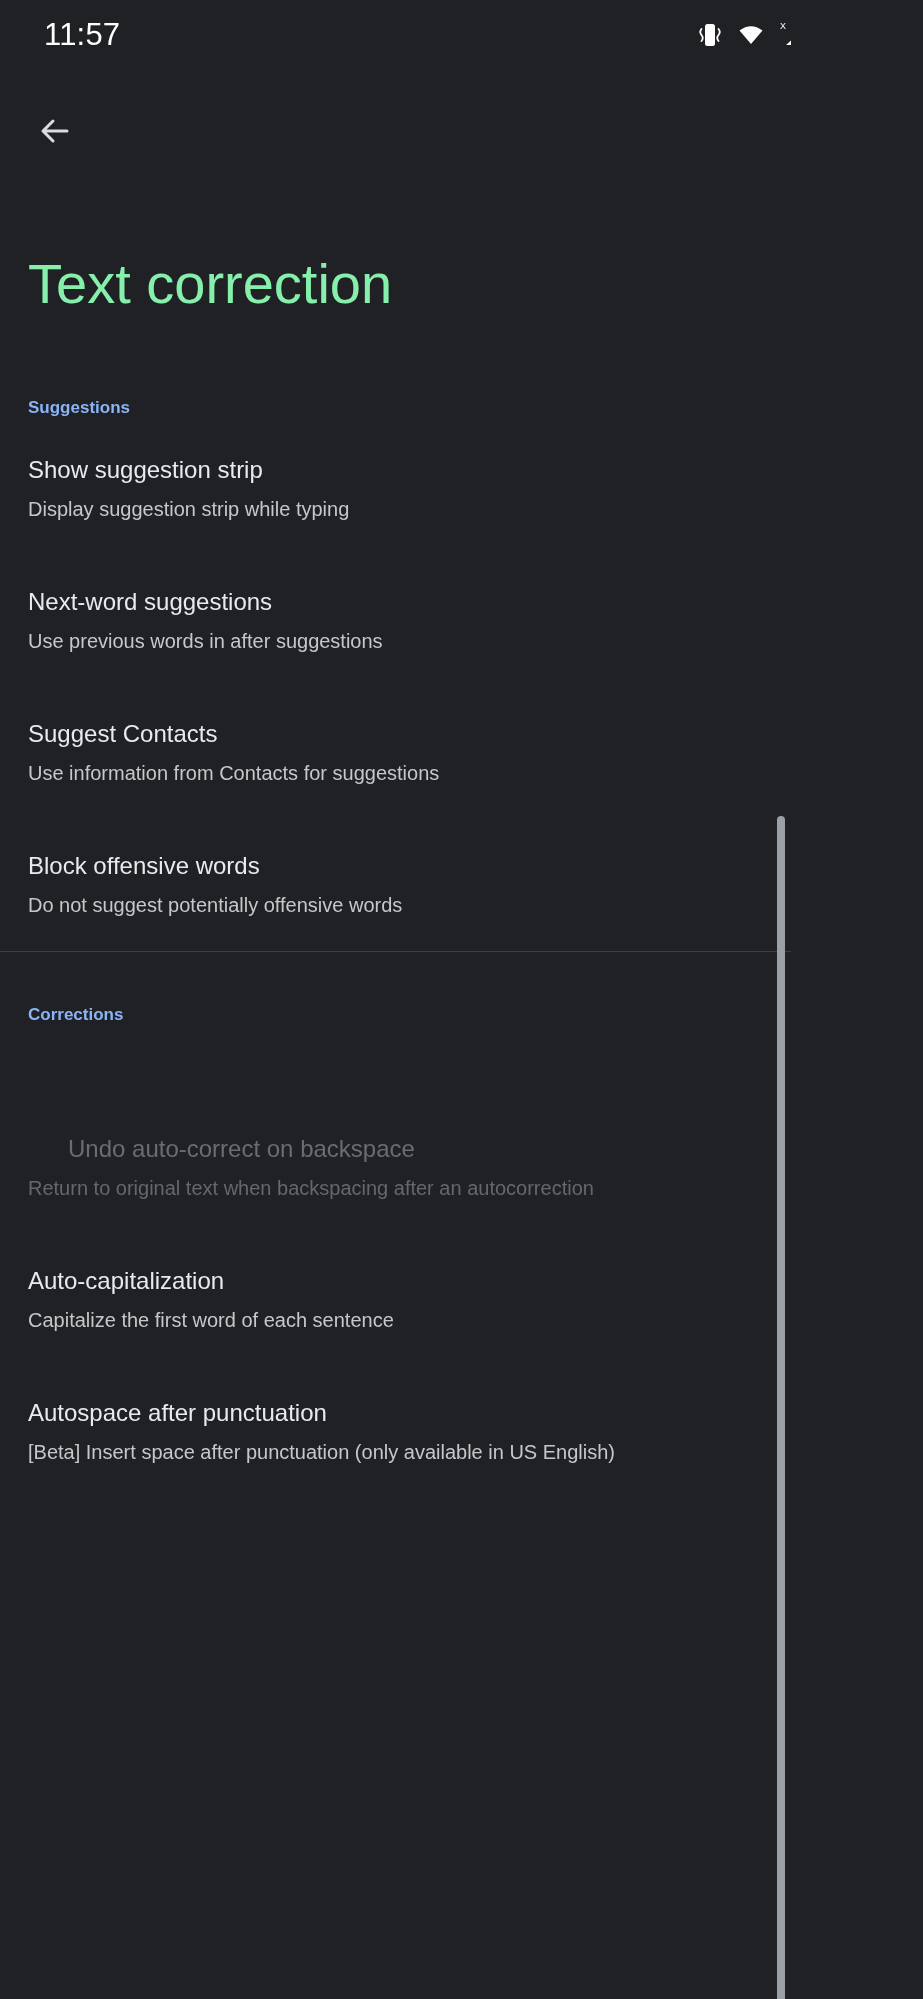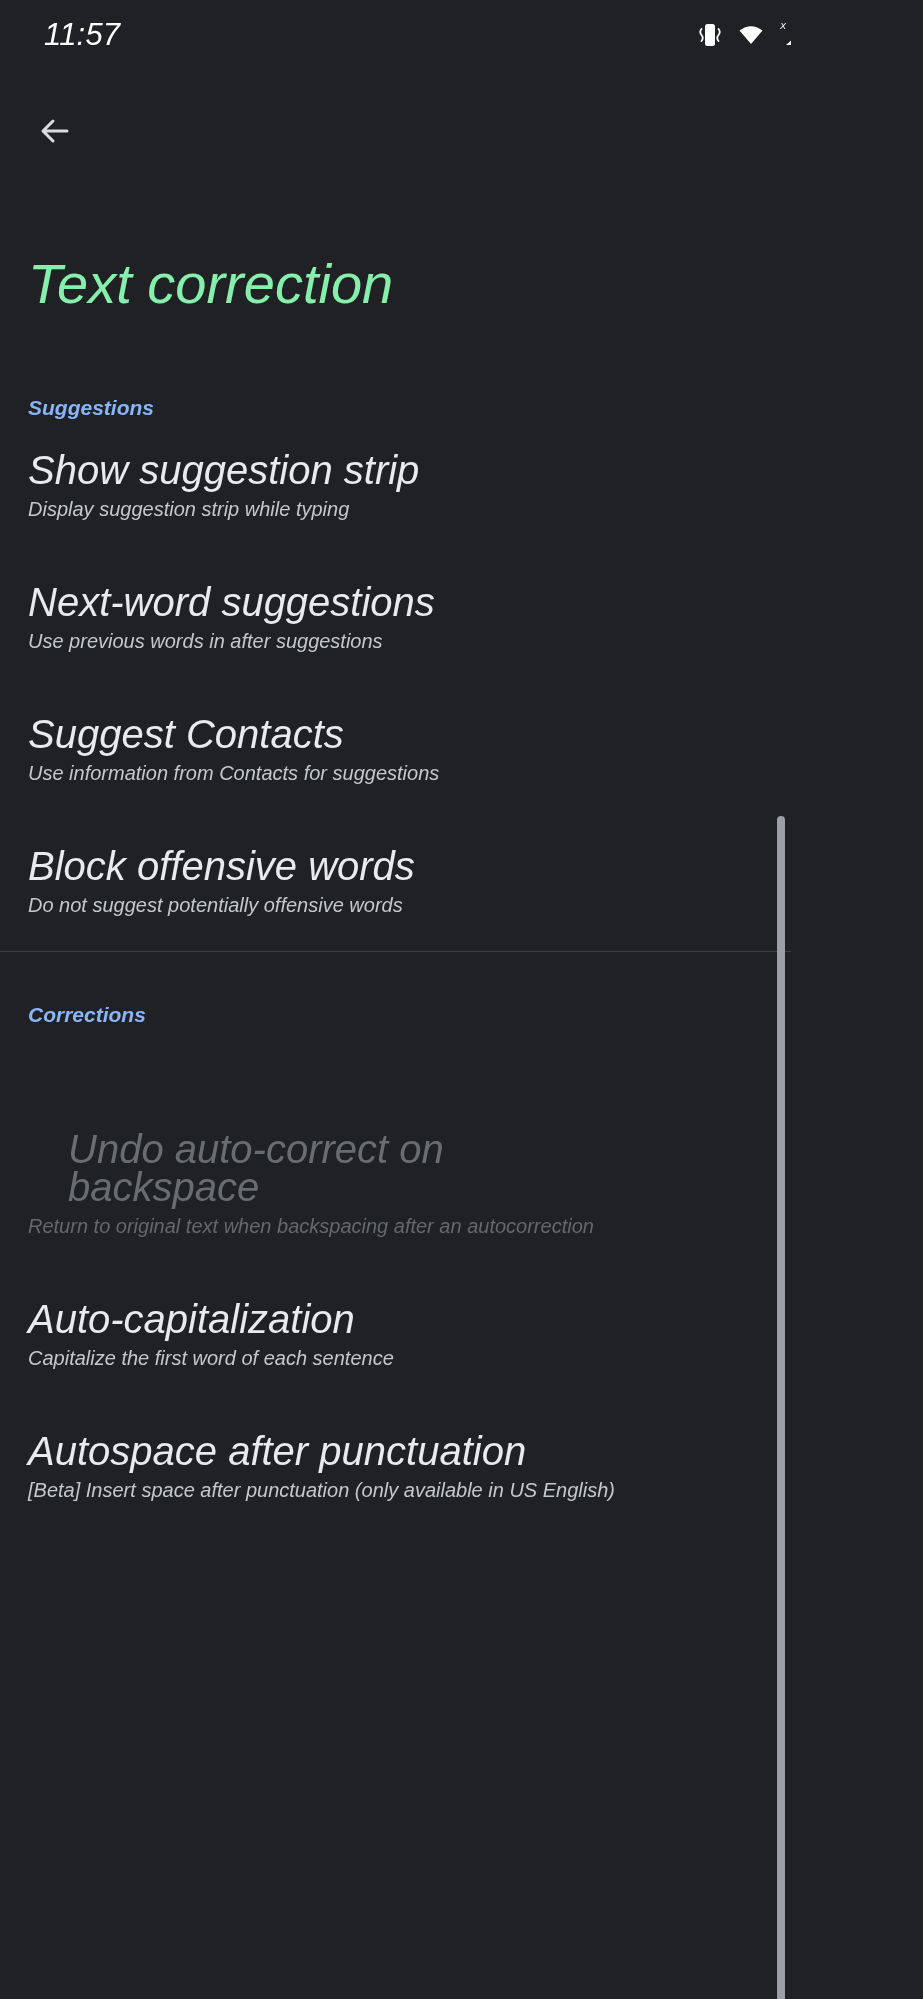--- a/index.html
+++ b/index.html
@@ -13,21 +13,20 @@
     overflow: hidden;
     font-family: "Liberation Sans", sans-serif;
     -webkit-font-smoothing: antialiased;
   }
   .screen {
     position: relative;
     width: 791px;
     height: 1999px;
     background: #202124;
     overflow: hidden;
-    font-style: italic;
   }
 
   
   .statusbar {
     position: absolute;
     left: 0; top: 0;
     width: 923px; height: 70px;
     display: flex;
     align-items: center;
     justify-content: space-between;
@@ -85,42 +84,42 @@
     position: relative;
   }
   .section-divider {
     height: 1px;
     background: #3c4043;
     width: 923px;
     margin: 0;
   }
   .section-header {
     color: #8ab4f8;
-    font-size: 21px;
+    font-size: 17px;
     font-weight: 700;
     padding: 48px 0 0 28px;
     line-height: 30px;
   }
 
   .row {
     position: relative;
     display: flex;
     align-items: flex-start;
     padding: 28px 0 28px 28px;
     min-height: 72px;
     box-sizing: border-box;
     cursor: pointer;
   }
   .row-text {
     flex: 0 0 auto;
     width: 592px;
   }
   .row-title {
     color: #e8eaed;
-    font-size: 40px;
+    font-size: 24px;
     font-weight: 400;
     line-height: 38px;
     letter-spacing: 0px;
   }
   .row-sub {
     color: #c5c8ca;
     font-size: 20px;
     font-weight: 400;
     line-height: 35px;
     margin-top: 3px;

